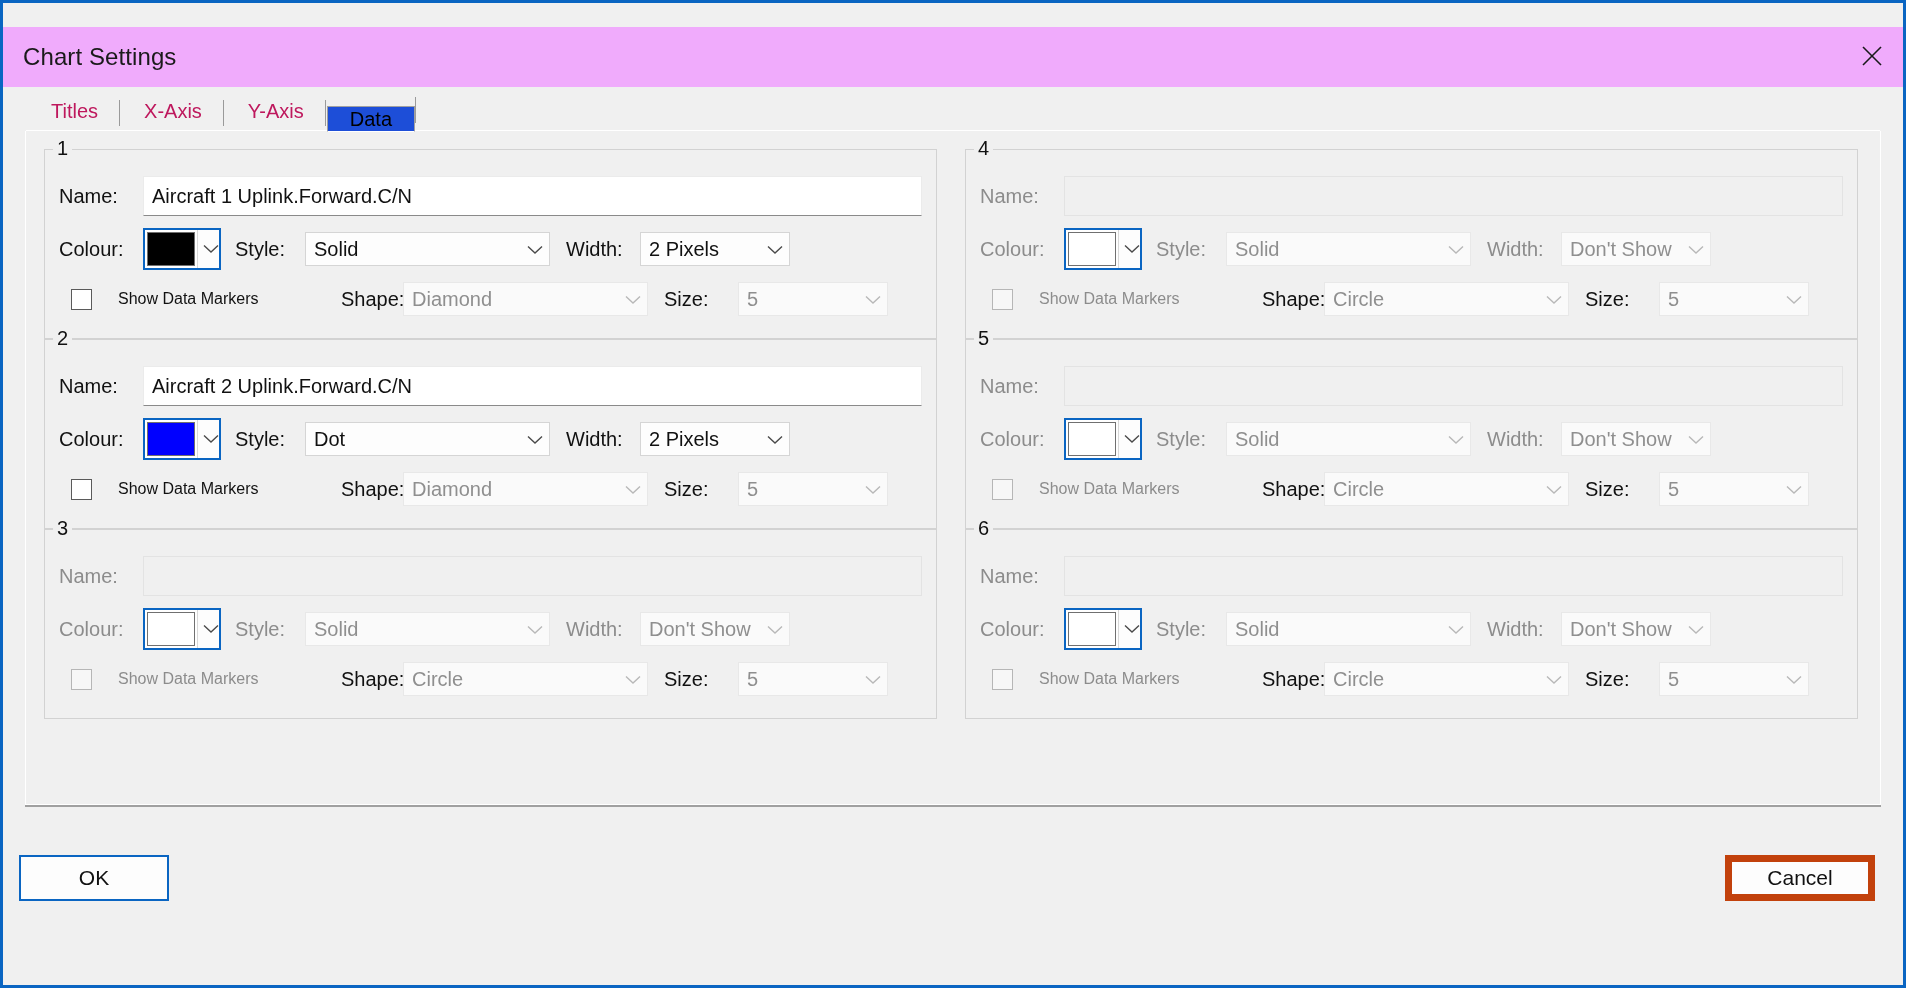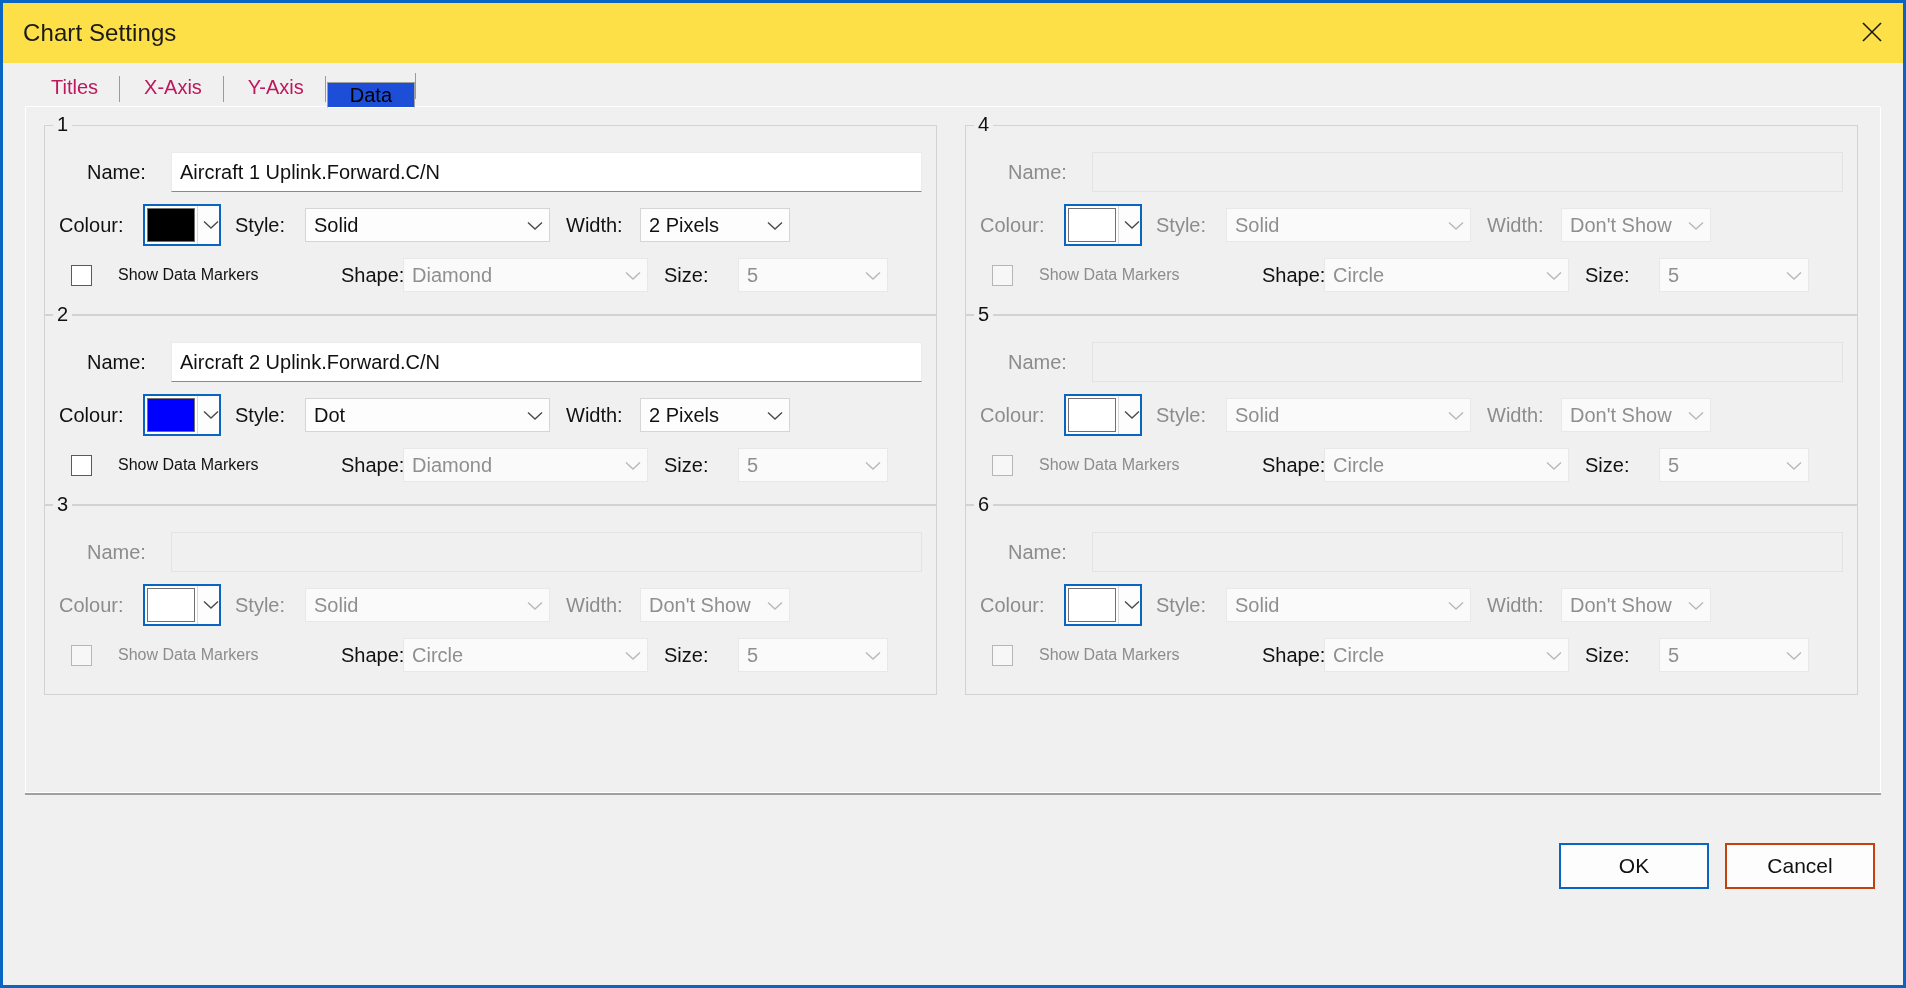--- a/index.html
+++ b/index.html
@@ -21,24 +21,25 @@
     border: 3px solid #0a65c2;
     background: #f0f0f0;
     display: flex;
     flex-direction: column;
   }
 
   
   .titlebar {
     height: 60px;
     flex: 0 0 60px;
-    background: #fde047;
+    background: #f0abfc;
     display: flex;
     align-items: center;
     position: relative;
+    margin-top: 24px;
   }
   .title-text {
     font-size: 24px;
     color: #1a1a1a;
     margin-left: 20px;
     letter-spacing: .1px;
     white-space: nowrap;
   }
   .close-btn {
     position: absolute;
@@ -146,21 +147,21 @@
   }
   .row.name-row { height: 56px; }
 
   .lbl {
     font-size: 20px;
     color: #111111;
     white-space: nowrap;
   }
   .lbl.dis { color: #8c8c8c; }
 
-  .lbl-name   { width: 84px; margin-left: 28px; }
+  .lbl-name   { width: 84px; }
   .lbl-colour { width: 84px; }
   .lbl-style  { width: 84px; text-align: left; padding-left: 14px; }
   .lbl-width  { width: 90px; text-align: left; padding-left: 16px; }
   .lbl-shape  { width: 84px; text-align: left; padding-left: 22px; }
   .lbl-size   { width: 90px; text-align: left; padding-left: 16px; }
 
   
   .textbox {
     flex: 1 1 auto;
     height: 40px;
@@ -253,30 +254,30 @@
   .sep {
     height: 2px;
     background: #a0a0a0;
     margin: 0 22px;
     flex: 0 0 2px;
   }
   .footer {
     flex: 1 1 auto;
     display: flex;
     align-items: flex-start;
-    justify-content: flex-end;
+    justify-content: space-between;
     padding: 48px 28px 0 0;
     background: #f0f0f0;
   }
   .btn {
     width: 150px; height: 46px;
     font-size: 21px;
     color: #111111;
     background: #fdfdfd;
-    border: 2px solid #c2410c;
+    border: 7px solid #c2410c;
     display: flex; align-items: center; justify-content: center;
     margin-left: 16px;
     cursor: pointer;
   }
   .btn.default { border: 2px solid #0a65c2; }
 </style>
 </head>
 <body>
 
 <div id="window">

